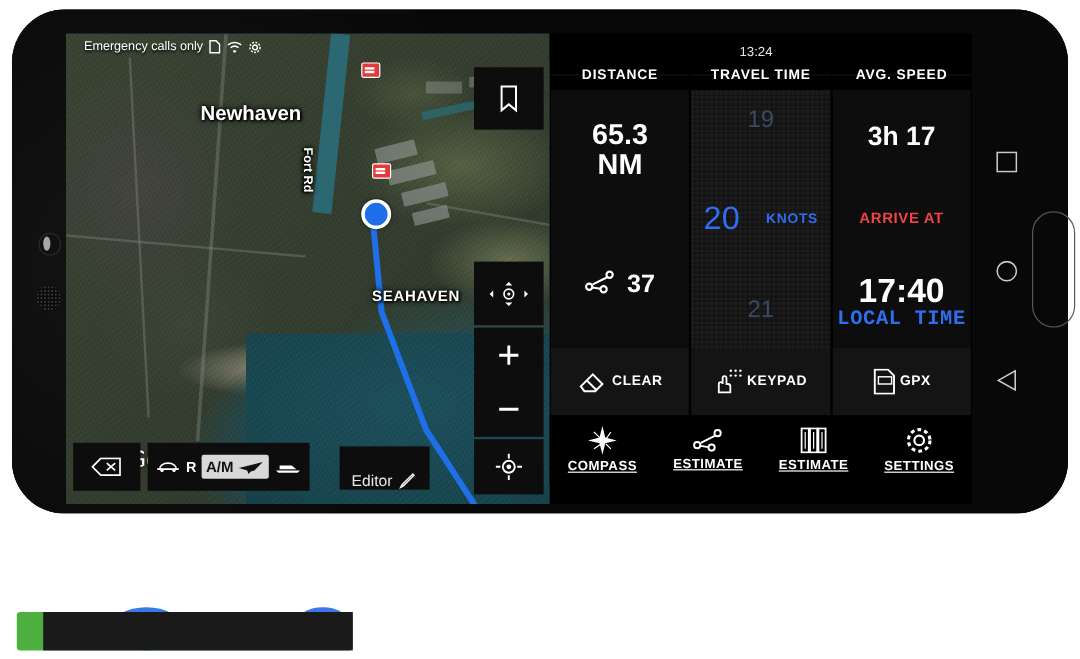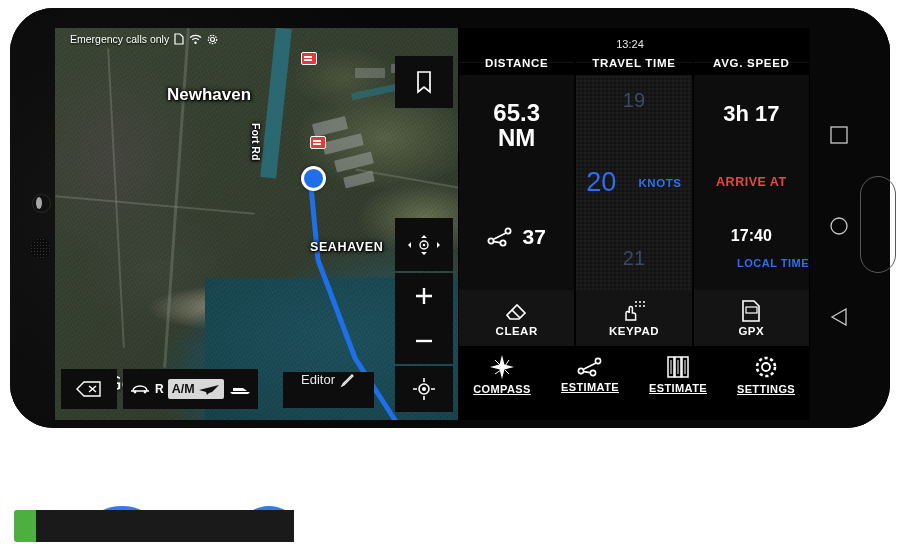--- a/index.html
+++ b/index.html
@@ -73,52 +73,52 @@
   .left-stack>div{flex:1;display:flex;align-items:center;justify-content:center;}
   .bookmark-btn{left:340px;top:28px;width:58px;height:52px;}
   .pan-btn{left:340px;top:190px;width:58px;height:53px;}
   .zoom-stack{position:absolute;left:340px;top:245px;width:58px;height:91px;background:#0d0d0d;display:flex;flex-direction:column;}
   .zoom-stack>div{flex:1;display:flex;align-items:center;justify-content:center;}
   .locate-btn{left:340px;top:338px;width:58px;height:46px;}
   .bottombar{position:absolute;left:0;top:338px;width:340px;height:46px;display:flex;align-items:center;gap:6px;padding-left:6px;}
   .del-btn{width:56px;height:40px;background:#0d0d0d;display:flex;align-items:center;justify-content:center;}
   .mode-bar{height:40px;background:#0d0d0d;display:flex;align-items:center;padding:0 6px;gap:4px;color:#fff;}
   .mode-sel{background:#d8d8d8;color:#111;padding:3px 4px;border-radius:2px;display:flex;align-items:center;gap:3px;font-size:12.5px;font-weight:bold;}
-  .editor-btn{position:absolute;left:228px;top:344px;width:91px;height:36px;background:#0d0d0d;display:flex;align-items:flex-start;justify-content:center;gap:5px;color:#e8e8e8;font-size:13px;}
+  .editor-btn{position:absolute;left:228px;top:344px;width:75px;height:36px;background:#0d0d0d;display:flex;align-items:flex-end;justify-content:center;gap:5px;color:#e8e8e8;font-size:13px;}
 
   
   .map-status{position:absolute;left:0;top:0;width:403px;height:22px;display:flex;align-items:center;gap:5px;padding-left:15px;
      color:#fff;font-size:10.5px;text-shadow:0 1px 2px #000;}
 
   
   .app{position:absolute;left:403px;top:0;width:352px;height:392px;background:#000;}
   .sysbar{height:22px;display:flex;align-items:center;justify-content:flex-end;gap:4px;padding-right:8px;color:#e6e6e6;font-size:11px;background:#000;flex-direction:column;}
   .sysbar svg{display:block;}
   .hdr{display:flex;height:25px;}
   .hdr>div{flex:1;display:flex;align-items:center;justify-content:center;color:#fff;font-size:11.5px;font-weight:bold;letter-spacing:.7px;background:#131313;margin:12px 1px;}
   .grid{display:flex;height:215px;}
   .col{flex:1;position:relative;margin:0 1px;background:#0d0d0d;}
   .col.mid{background:#121212;background-image:
       repeating-linear-gradient(0deg,rgba(255,255,255,.022) 0 2px,transparent 2px 4px),
       repeating-linear-gradient(90deg,rgba(255,255,255,.022) 0 2px,transparent 2px 4px);}
   .val-big{color:#fff;font-weight:bold;text-align:center;}
   .dist-val{position:absolute;left:0;right:0;top:25px;font-size:24px;line-height:1.06;}
-  .wp-row{position:absolute;left:0;right:0;top:150px;display:flex;align-items:center;justify-content:center;gap:9px;color:#fff;font-weight:bold;font-size:21px;}
+  .wp-row{position:absolute;left:0;right:0;top:150px;display:flex;align-items:flex-start;justify-content:center;gap:9px;color:#fff;font-weight:bold;font-size:21px;}
   .spd-prev{position:absolute;left:0;right:0;top:14px;text-align:center;color:#3a4a63;font-size:20px;}
   .spd-cur{position:absolute;left:0;right:0;top:92px;display:flex;align-items:center;justify-content:center;gap:22px;}
   .spd-cur .num{color:#2f6ef0;font-size:27px;}
   .spd-cur .unit{color:#2f6ef0;font-size:11.5px;font-weight:bold;letter-spacing:.6px;}
   .spd-next{position:absolute;left:0;right:0;top:172px;text-align:center;color:#3a4a63;font-size:20px;}
   .tt-val{position:absolute;left:0;right:0;top:26px;font-size:22px;}
   .arrive-lbl{position:absolute;left:0;right:0;top:100px;text-align:center;color:#ef4444;font-size:12.5px;font-weight:bold;letter-spacing:.5px;}
-  .eta-val{position:absolute;left:0;right:0;top:152px;font-size:16px;}
-  .eta-lbl{position:absolute;left:0;right:0;top:182px;text-align:right;color:#2f6ef0;font-size:11px;font-weight:bold;letter-spacing:.5px;}
+  .eta-val{position:absolute;left:0;right:0;top:152px;font-size:28px;}
+  .eta-lbl{position:absolute;left:0;right:0;top:182px;text-align:center;color:#2f6ef0;font-size:17px;font-weight:bold;letter-spacing:.5px;font-family:Liberation Mono, monospace;}
 
   .tools{display:flex;height:56px;}
-  .tool{flex:1;margin:0 1px;background:#141414;display:flex;flex-direction:column;align-items:center;justify-content:center;gap:3px;color:#fff;}
+  .tool{flex:1;margin:0 1px;background:#141414;display:flex;flex-direction:row;align-items:center;justify-content:center;gap:3px;color:#fff;}
   .tool .t-lbl{font-size:11.5px;font-weight:bold;letter-spacing:.5px;}
   .nav{display:flex;height:58px;background:#000;}
   .nav-item{flex:1;display:flex;flex-direction:column;align-items:center;justify-content:center;gap:4px;color:#fff;text-decoration:underline;}
   .nav-item .n-lbl{font-size:11px;font-weight:bold;letter-spacing:.4px;}
 
   
   .andnav{position:absolute;left:812px;top:118px;width:34px;height:200px;display:flex;flex-direction:column;align-items:center;justify-content:space-between;}
   .pill{position:absolute;left:850px;top:168px;width:34px;height:95px;border:1.5px solid #585858;border-radius:18px;}
 
   

